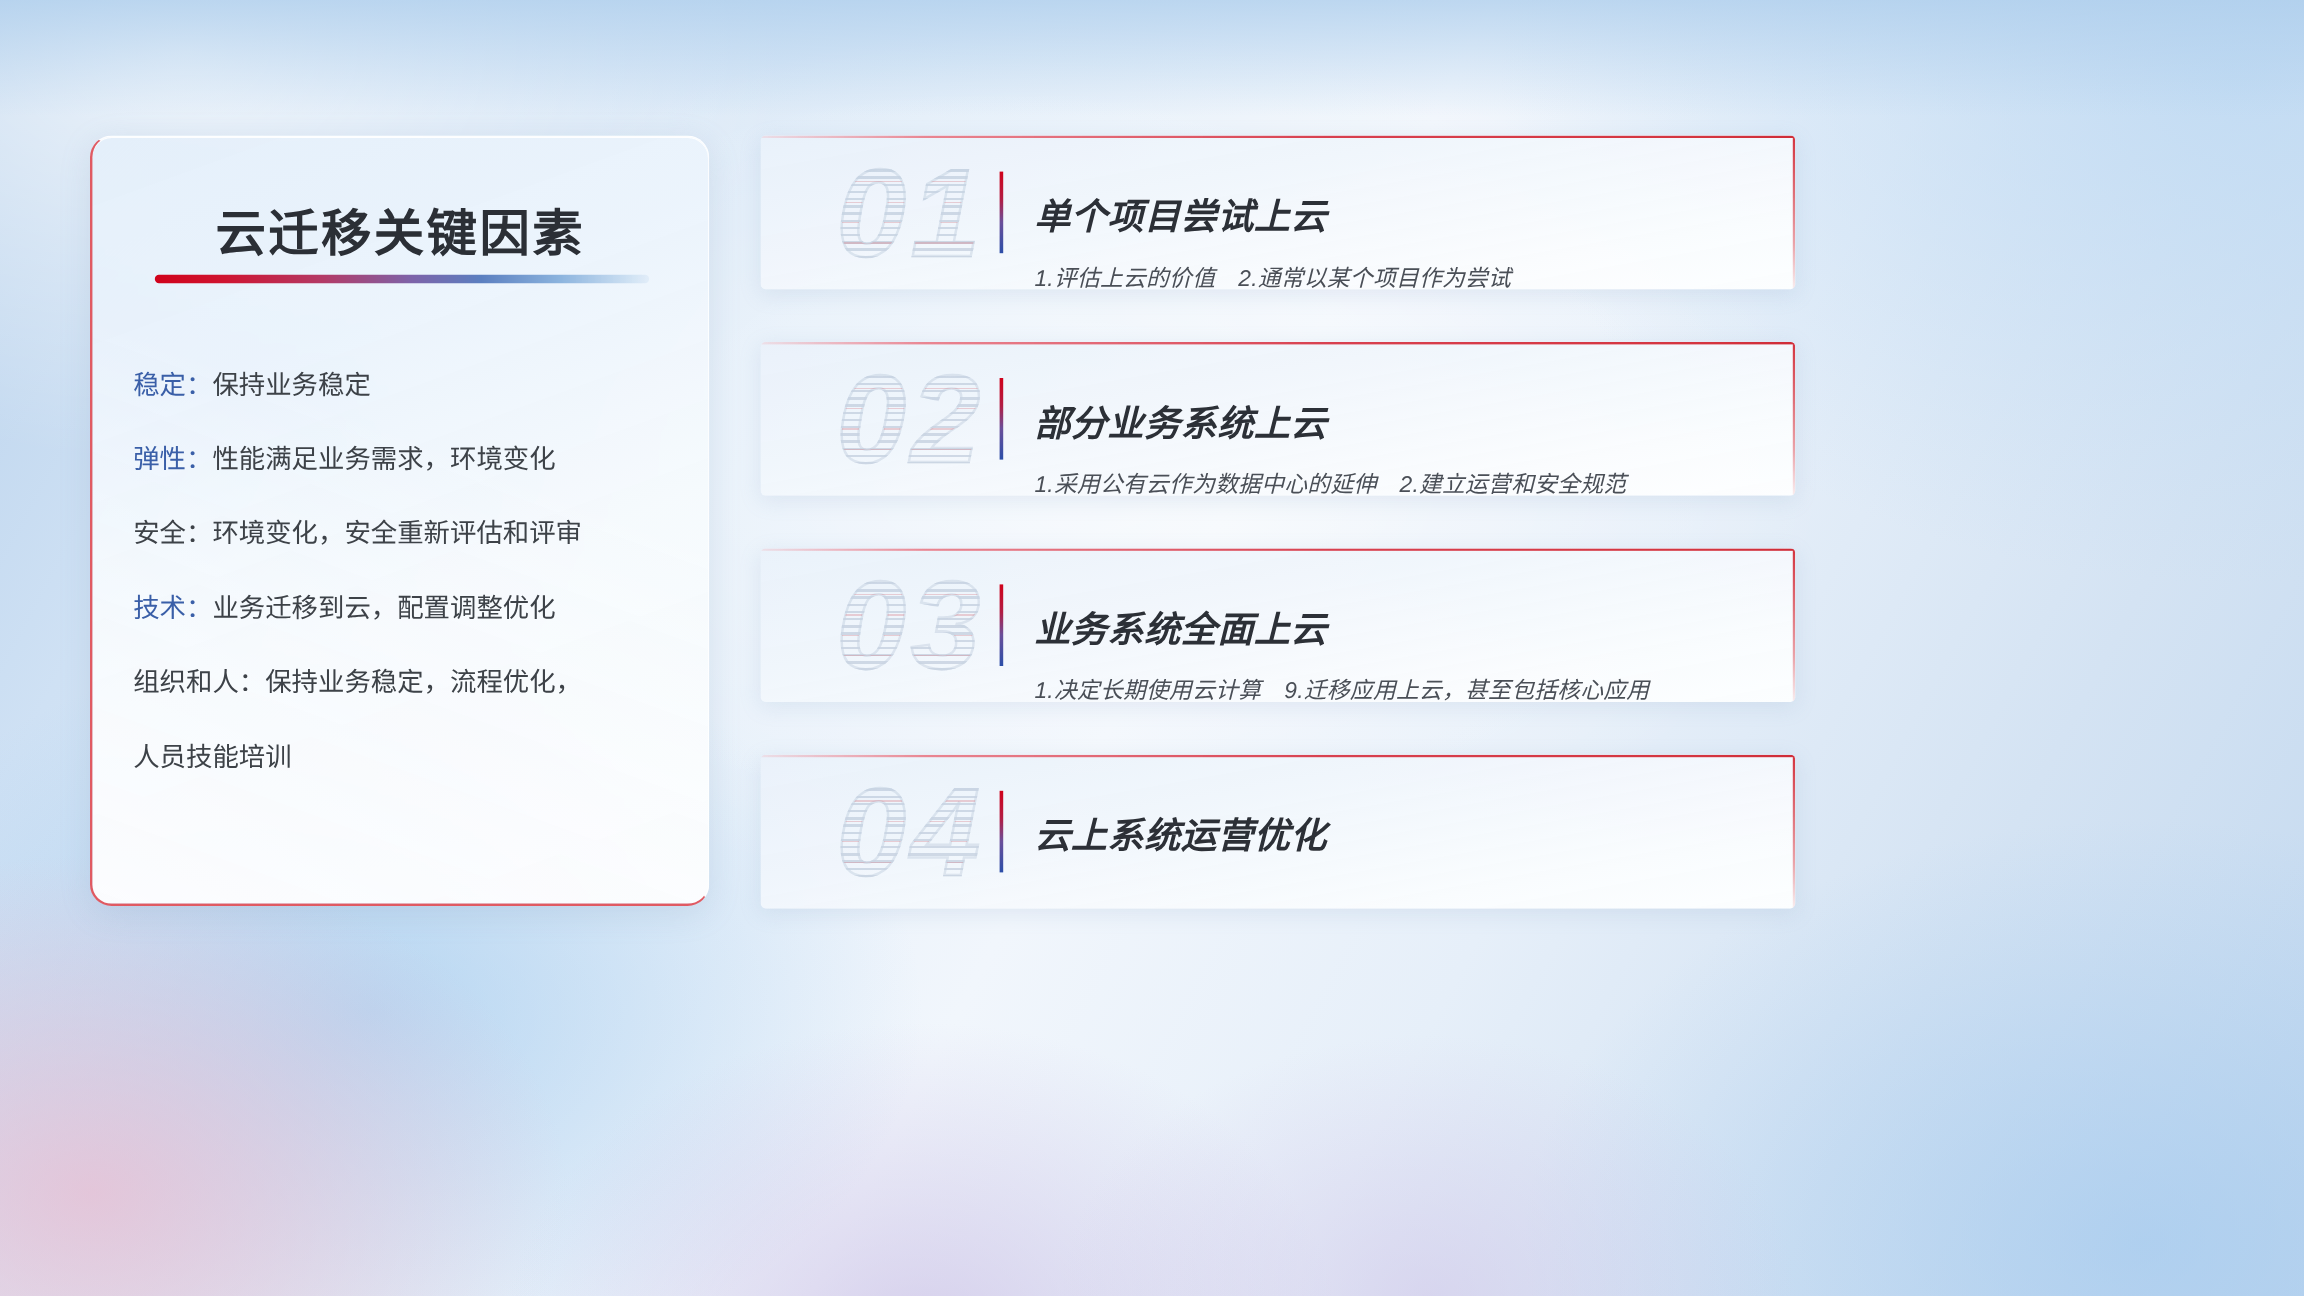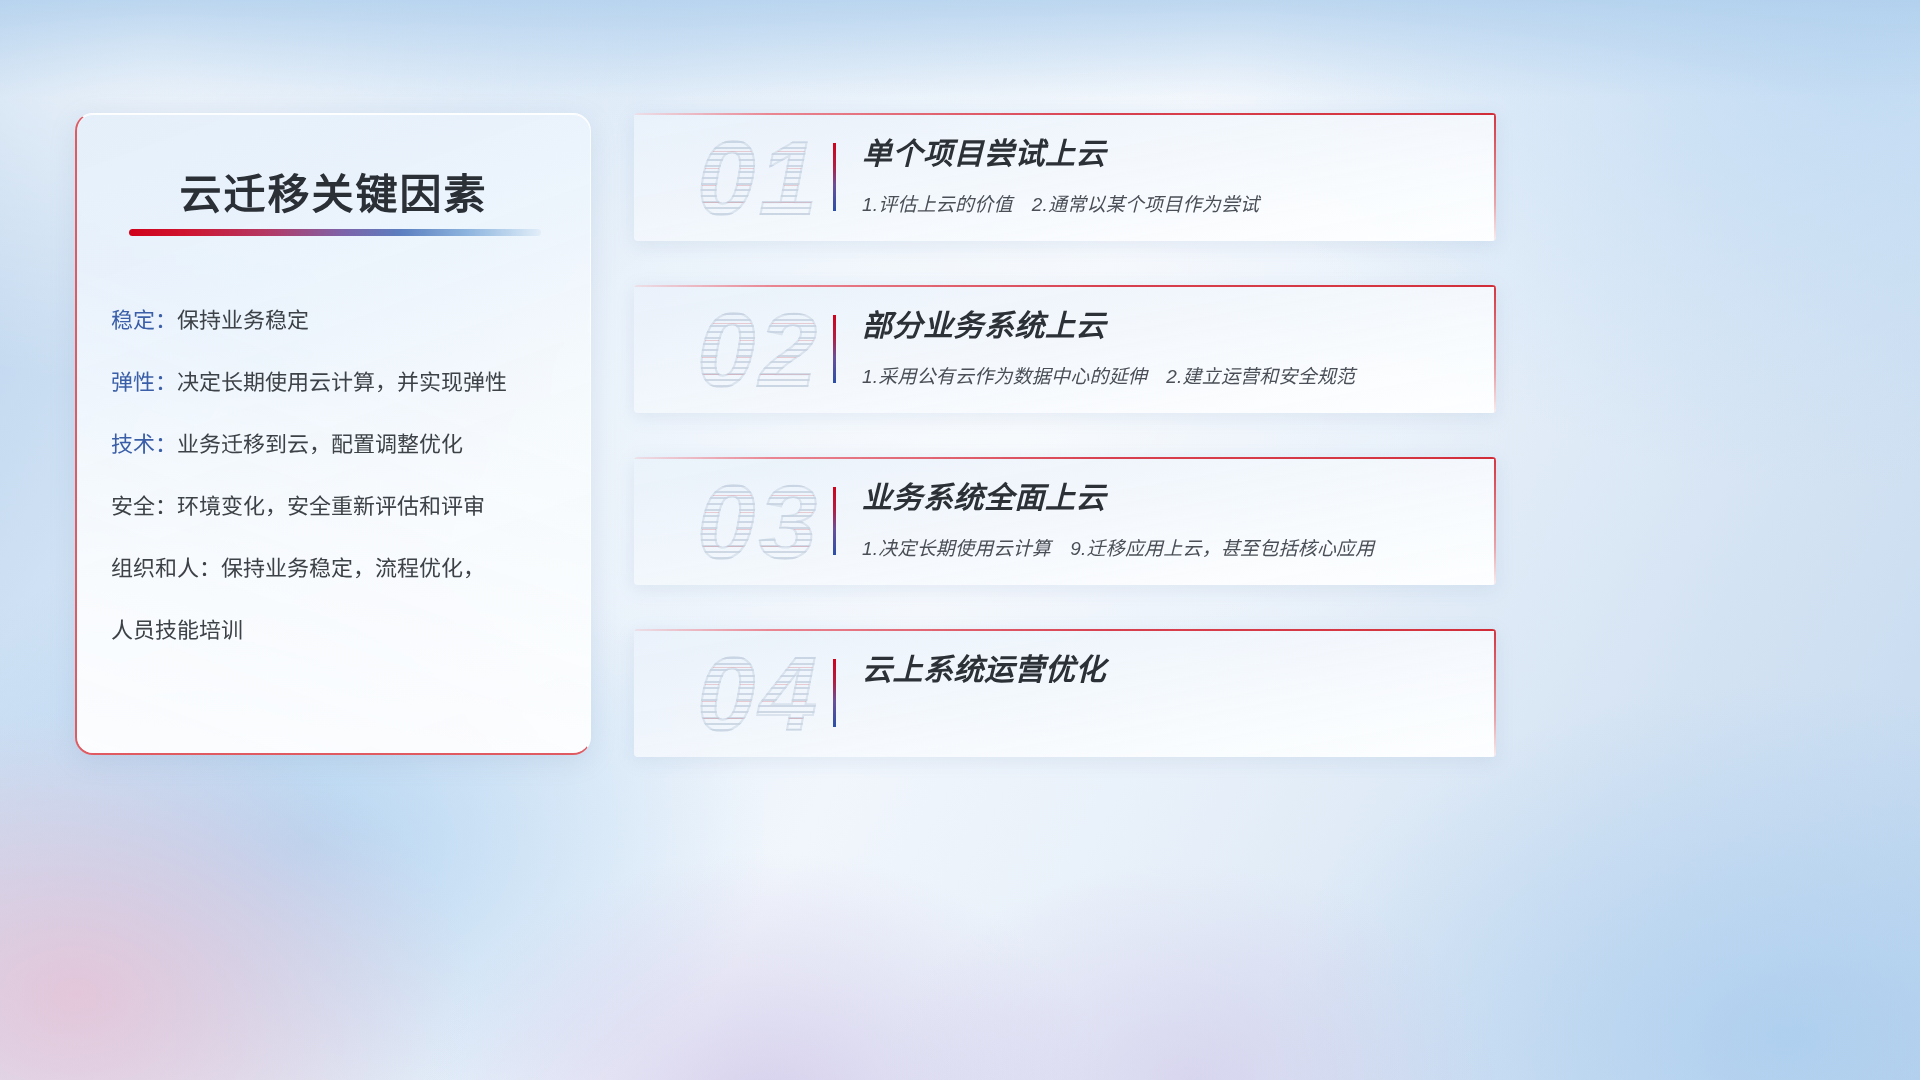--- a/index.html
+++ b/index.html
@@ -206,20 +206,21 @@
     width:3px; height:68px;
     background:linear-gradient(180deg, #d0021b 0%, #b21d44 34%, #6a4f9a 62%, #2b4ea8 100%);
   }
   .card-body { position:absolute; left:228px; top:22px; right:24px; }
   .card-title {
     font-size:30px;
     font-weight:700;
     color:#2c3037;
     letter-spacing:.5px;
     line-height:1.25;
+    margin-top:28px;
   }
   .card-sub {
     margin-top:20px;
     font-size:19px;
     color:#4a4f57;
     letter-spacing:.2px;
     line-height:1.3;
   }
 </style>
 </head>
@@ -247,29 +248,29 @@
 
     <div id="title-underline"></div>
 
     <div id="factor-list">
 
       <div class="factor-row">
         <span class="factor-label accent">稳定：</span><span class="factor-text">保持业务稳定</span>
       </div>
 
       <div class="factor-row">
-        <span class="factor-label accent">弹性：</span><span class="factor-text">决定长期使用云计算，并实现弹性</span>
+        <span class="factor-label accent">弹性：</span><span class="factor-text">性能满足业务需求，环境变化</span>
+      </div>
+
+      <div class="factor-row">
+        <span class="factor-label plain">安全：</span><span class="factor-text">环境变化，安全重新评估和评审</span>
       </div>
 
       <div class="factor-row">
         <span class="factor-label accent">技术：</span><span class="factor-text">业务迁移到云，配置调整优化</span>
-      </div>
-
-      <div class="factor-row">
-        <span class="factor-label plain">安全：</span><span class="factor-text">环境变化，安全重新评估和评审</span>
       </div>
 
       <div class="factor-row">
         <span class="factor-label plain">组织和人：</span><span class="factor-text">保持业务稳定，流程优化，</span>
       </div>
 
       <div class="factor-row">
         <span class="factor-text">人员技能培训</span>
       </div>
 

